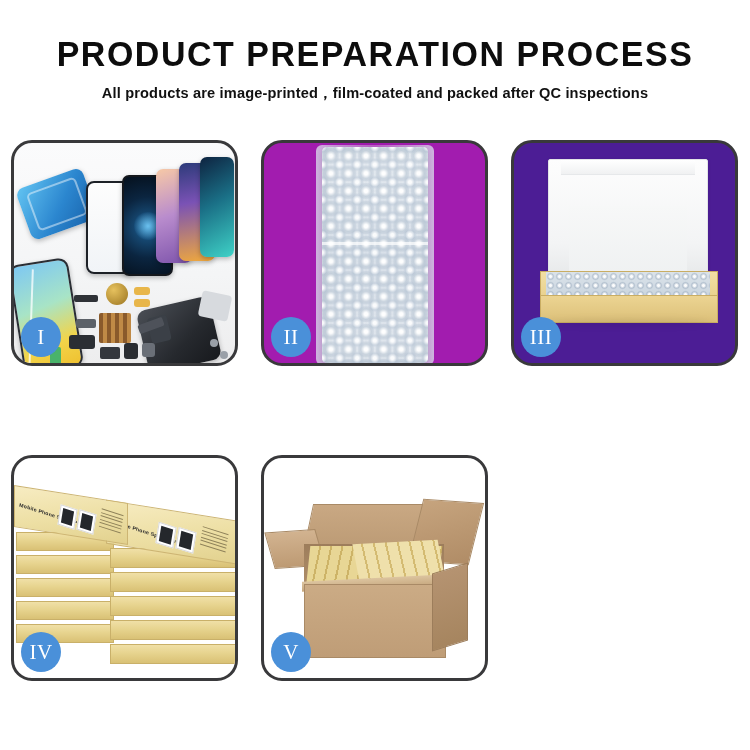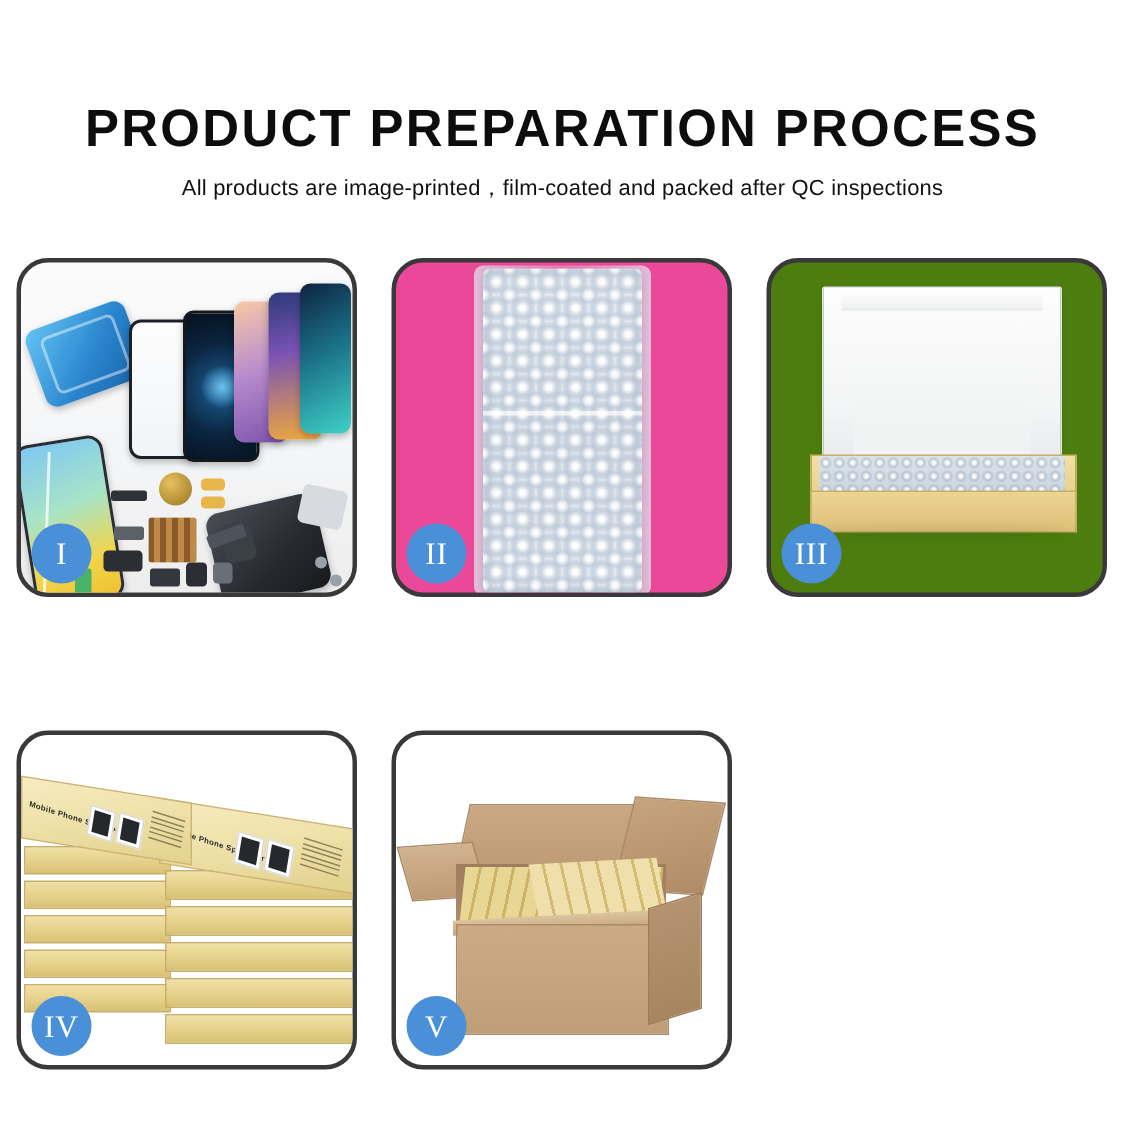--- a/index.html
+++ b/index.html
@@ -3,40 +3,40 @@
 <meta charset="utf-8">
 <style>
   html,body{margin:0;padding:0;}
   body{
     width:750px;height:750px;
     background:#ffffff;
     font-family:"Liberation Sans", sans-serif;
     overflow:hidden;
     position:relative;
   }
-  .page{position:absolute;inset:0;margin-top:32px;}
+  .page{position:absolute;inset:0;}
 
   
   .header{position:absolute;left:0;top:0;width:750px;text-align:center;}
   .title{
     margin:0;
     padding-top:34px;
     font-size:35px;
     font-weight:700;
     letter-spacing:1.6px;
     color:#0d0d0d;
     font-family:"Liberation Sans", sans-serif;
     transform:scaleX(0.97);
     white-space:nowrap;
   }
   .subtitle{
     margin:0;
     padding-top:10px;
     font-size:14.6px;
-    font-weight:400;
+    font-weight:700;
     color:#111111;
     letter-spacing:0.15px;
     white-space:nowrap;
   }
 
   
   .grid{
     position:absolute;
     left:11px;top:140px;
     width:728px;height:541px;
@@ -140,21 +140,21 @@
   .pt8{left:86px;top:204px;width:20px;height:12px;background:#34373d;border-radius:2px;}
   .pt9{left:110px;top:200px;width:14px;height:16px;background:#2a2d32;border-radius:3px;}
   .pt10{left:124px;top:178px;width:26px;height:9px;background:#4e525a;transform:rotate(-20deg);}
   .pt11{left:36px;top:204px;width:11px;height:18px;background:#49b36a;border-radius:2px;}
   .pt12{left:128px;top:200px;width:13px;height:14px;background:#6a6f77;border-radius:3px;}
   .pt13{left:196px;top:196px;width:8px;height:8px;background:#9aa0a8;border-radius:50%;}
   .pt14{left:206px;top:208px;width:8px;height:8px;background:#9aa0a8;border-radius:50%;}
   .pt15{left:186px;top:150px;width:30px;height:26px;background:#d7dade;border-radius:4px;transform:rotate(12deg);}
 
   
-  .p2{background:#ec4899;}
+  .p2{background:#a21caf;}
   .bubblewrap{
     position:absolute;left:58px;top:4px;width:106px;height:216px;
     background:
       radial-gradient(circle at 50% 50%, rgba(255,255,255,.95) 14%, rgba(175,190,205,.55) 42%, rgba(150,168,188,.25) 60%, rgba(255,255,255,0) 70%),
       linear-gradient(180deg,#e9eef3 0%,#dde4ec 50%,#e6ebf1 100%);
     background-size:17.6px 17.6px, 100% 100%;
     border-radius:5px;
     box-shadow:0 0 10px rgba(120,140,165,.35) inset, 0 2px 6px rgba(0,0,0,.12);
   }
   .bubblewrap:before{
@@ -166,21 +166,21 @@
   }
   .bubblewrap:after{
     content:"";position:absolute;left:0;top:44%;width:100%;height:3px;
     background:rgba(255,255,255,.7);
   }
   .bw-edge{position:absolute;left:52px;top:2px;width:118px;height:220px;
     background:linear-gradient(90deg,rgba(220,230,238,.75),rgba(240,245,249,.3),rgba(220,230,238,.75));
     border-radius:6px;}
 
   
-  .p3{background:#4d7c0f;}
+  .p3{background:#4c1d95;}
   .lid{
     position:absolute;left:34px;top:16px;width:158px;height:116px;
     background:linear-gradient(180deg,#fdfdfd 0%,#f3f4f5 72%,#e7e9ea 100%);
     border:1px solid #e2e4e6;border-radius:2px;
     box-shadow:0 1px 4px rgba(0,0,0,.07);
   }
   .lid:before{content:"";position:absolute;left:12px;top:0;width:134px;height:14px;
     background:linear-gradient(180deg,#ffffff,#f0f1f2);border-bottom:1px solid #e6e8ea;}
   .lid-inner{position:absolute;left:20px;top:46px;width:118px;height:78px;
     background:linear-gradient(180deg,#f7f8f8,#eef0f1);}

